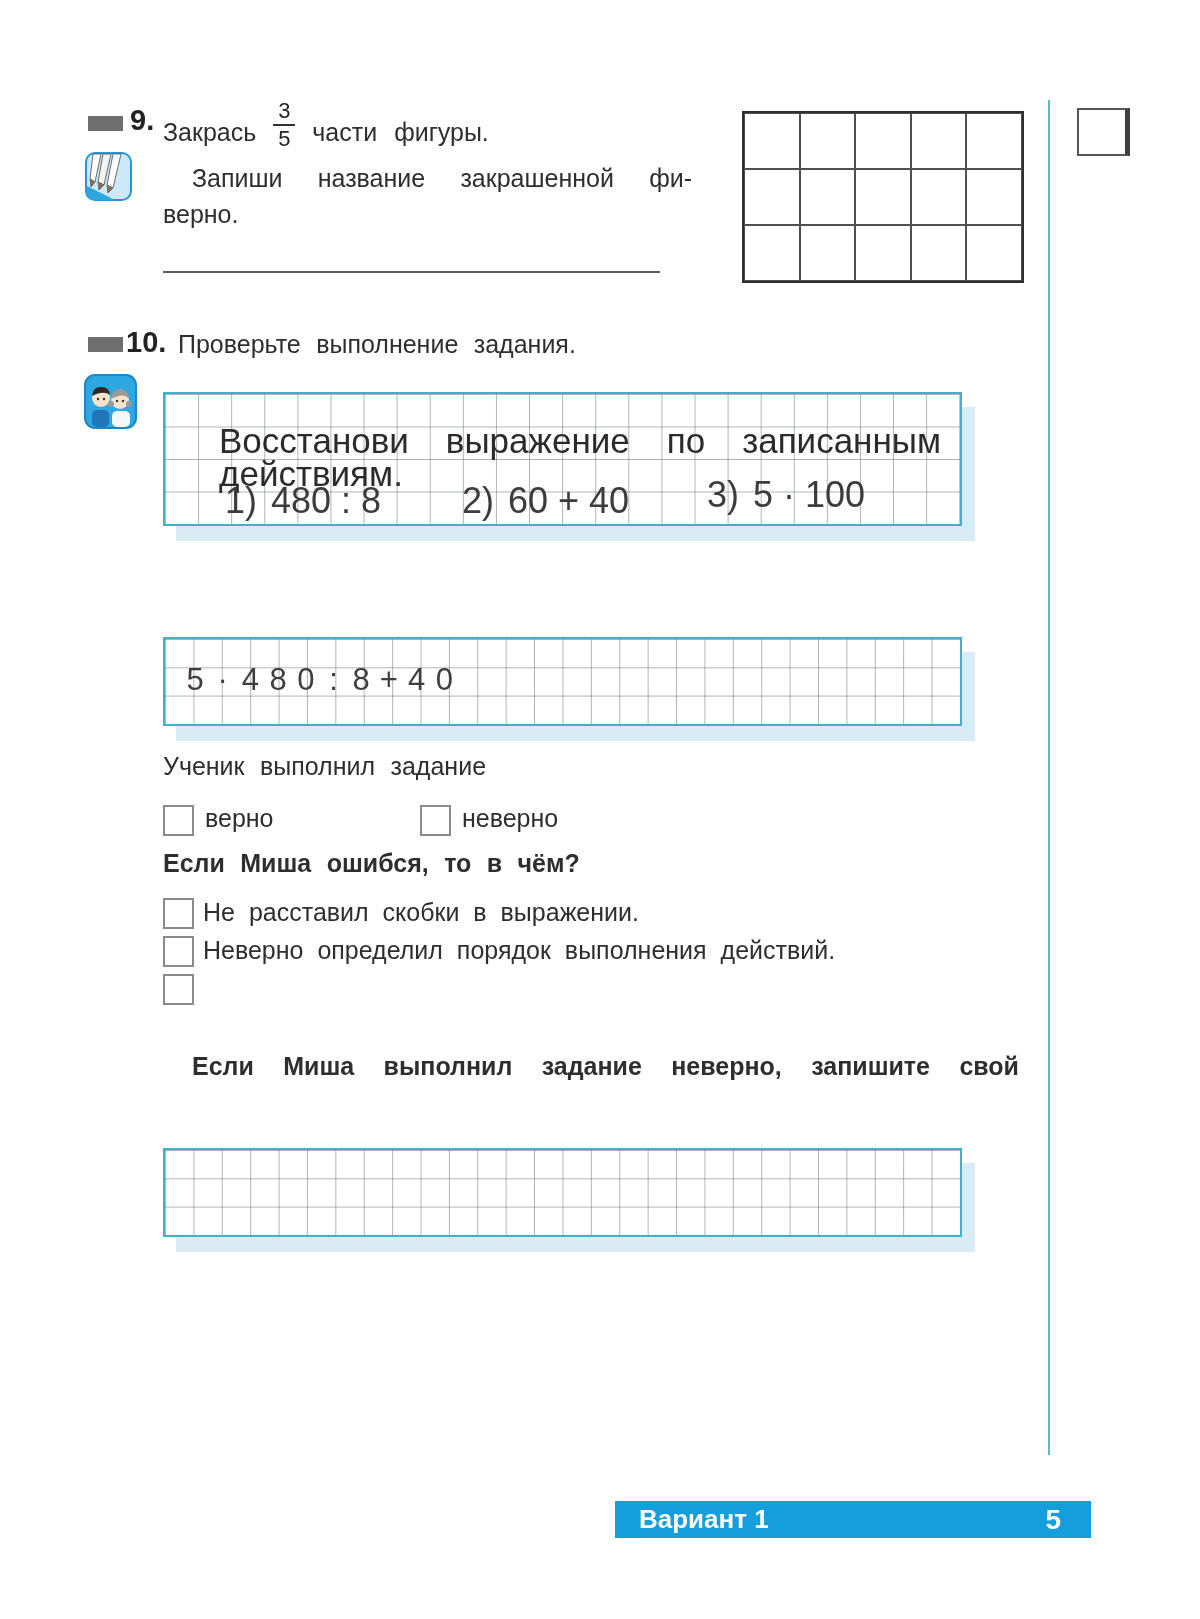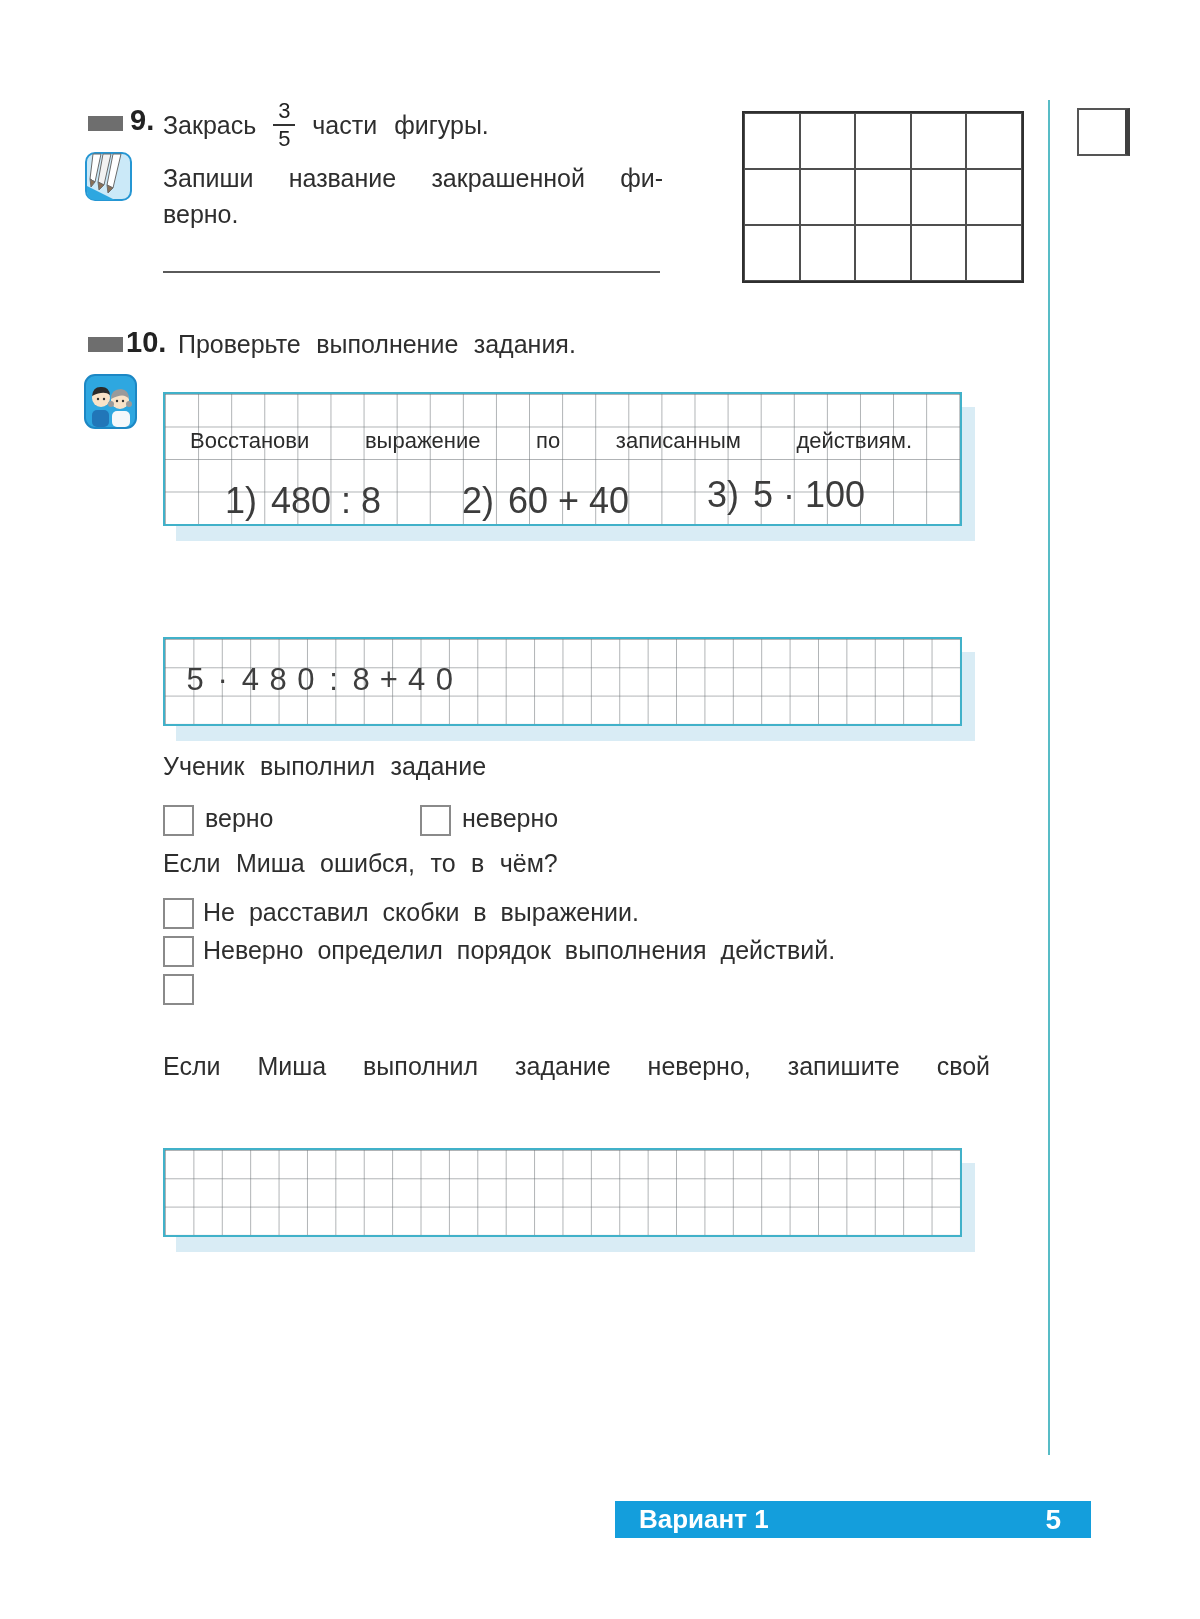--- a/index.html
+++ b/index.html
@@ -6,22 +6,22 @@
   .page{position:relative;width:1200px;height:1619px;background:#ffffff;overflow:hidden;
         font-family:"Liberation Sans", sans-serif;color:#2d2d2d;}
   .abs{position:absolute;}
 
   
   .dash{width:35px;height:15px;background:#6e6e6e;}
   .tasknum{font-weight:bold;font-size:29px;color:#222;}
 
   
   .txt{font-size:25px;line-height:36px;color:#2e2e2e;word-spacing:.34em;}
-  .just{text-align:justify;text-align-last:justify;}
-  .bold{font-weight:normal;}
+  .just{text-align:justify;text-align-last:justify;margin-left:29px;}
+  .bold{font-weight:bold;}
 
   
   .frac{display:inline-flex;flex-direction:column;align-items:center;line-height:1;vertical-align:middle;}
   .frac .n,.frac .d{font-size:22px;color:#222;}
   .frac .bar{width:22px;height:2px;background:#333;margin:2px 0;}
 
   
   .figure-grid{display:grid;grid-template-columns:repeat(5,1fr);grid-template-rows:repeat(3,1fr);
                border:2px solid #2f2f2f;background:#fff;}
   .figure-grid .cell{border:1px solid #4f4f4f;}
@@ -68,21 +68,21 @@
         <polygon points="8,2 16,2 10,30 5,27" fill="#ffffff"></polygon>
         <polygon points="10,30 5,27 6,35" fill="#8a6f55"></polygon>
         <polygon points="18,2 26,2 19,33 13,30" fill="#f2f2f2"></polygon>
         <polygon points="19,33 13,30 14,38" fill="#8a6f55"></polygon>
         <polygon points="28,2 36,2 28,36 22,33" fill="#ffffff"></polygon>
         <polygon points="28,36 22,33 23,41" fill="#8a6f55"></polygon>
       </g>
     </svg>
   </div>
 
-  <div class="abs" style="left:163px;top:100px;width:505px;display:flex;align-items:center;gap:17px;">
+  <div class="abs" style="left:163px;top:100px;width:505px;display:flex;align-items:flex-end;gap:17px;">
     <span class="txt">Закрась</span>
     <span class="frac">
       <span class="n">3</span>
       <span class="bar"></span>
       <span class="d">5</span>
     </span>
     <span class="txt">части</span>
     <span class="txt">фигуры.</span>
   </div>
 
@@ -129,21 +129,21 @@
       <circle cx="27" cy="30" r="3" fill="#9a9a9a"></circle>
       <circle cx="45" cy="30" r="3" fill="#9a9a9a"></circle>
       <circle cx="14" cy="25" r="1.2" fill="#333"></circle>
         <circle cx="20" cy="25" r="1.2" fill="#333"></circle>
       <circle cx="33" cy="27" r="1.2" fill="#333"></circle>
         <circle cx="39" cy="27" r="1.2" fill="#333"></circle>
     </svg>
   </div>
 
   <div class="abs gridbox" style="top:392px;height:130px;background-size:33.1px 32.5px;">
-    <div class="abs just" style="left:25px;top:30px;width:722px;font-size:22px;line-height:33px;color:#2b2b2b;">Восстанови выражение по записанным действиям.</div>
+    <div class="abs just" style="left:25px;top:30px;width:722px;font-size:35px;line-height:33px;color:#2b2b2b;">Восстанови выражение по записанным действиям.</div>
     <div class="abs box-items" style="left:60px;top:86px;">
       <span class="lbl">1)</span><span>480 : 8</span>
     </div>
     <div class="abs box-items" style="left:297px;top:86px;">
       <span class="lbl">2)</span><span>60 + 40</span>
     </div>
     <div class="abs box-items" style="left:542px;top:72px;margin-top:8px;">
       <span class="lbl">3)</span><span>5 · 100</span>
     </div>
   </div>

